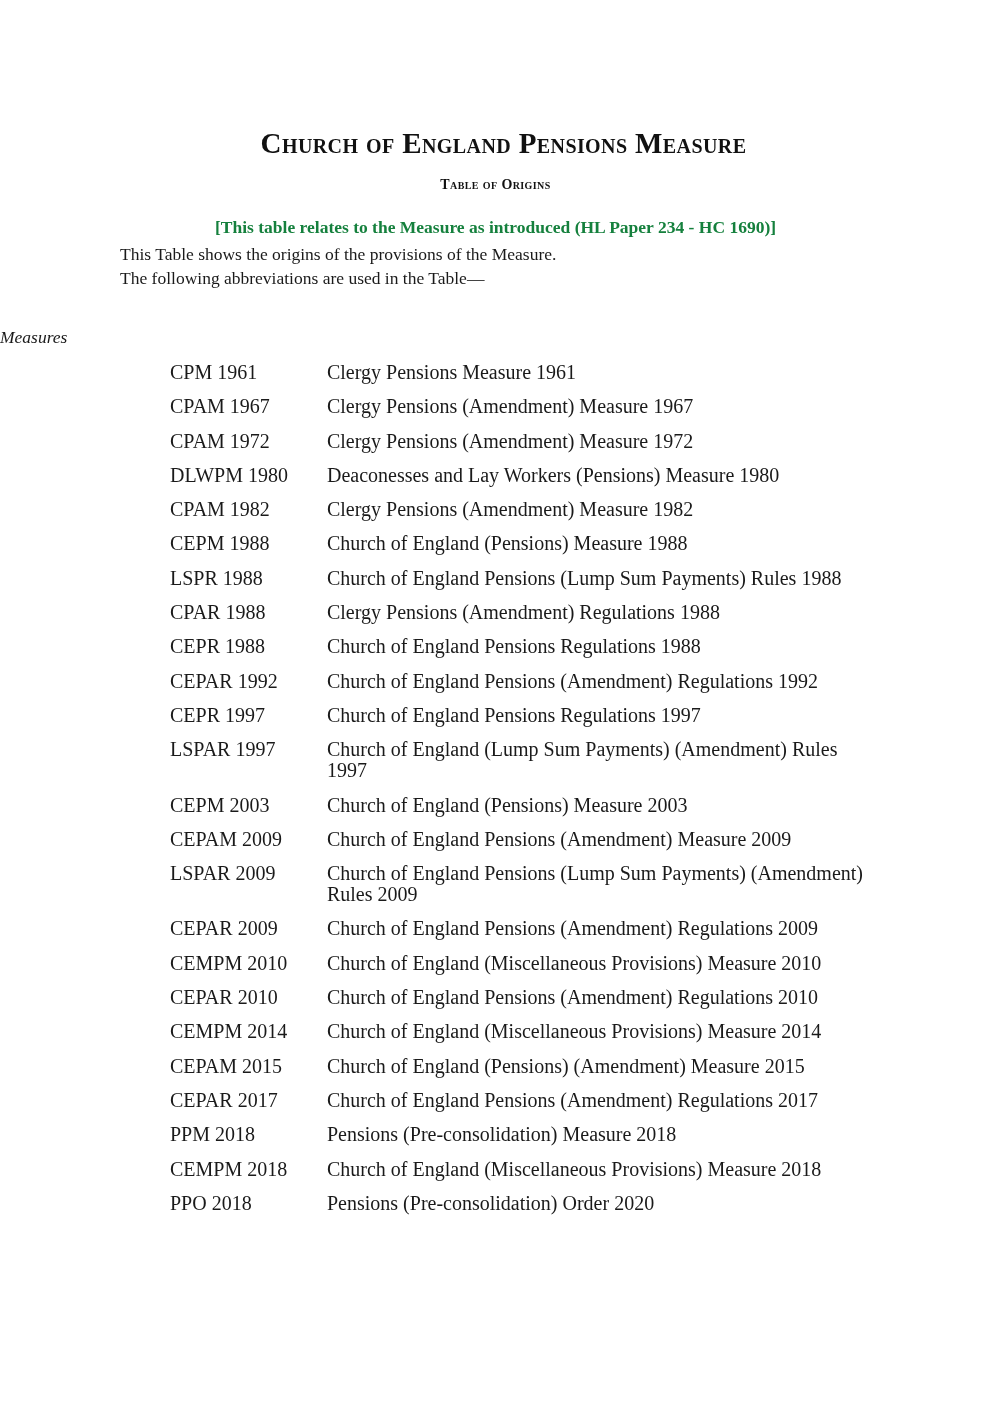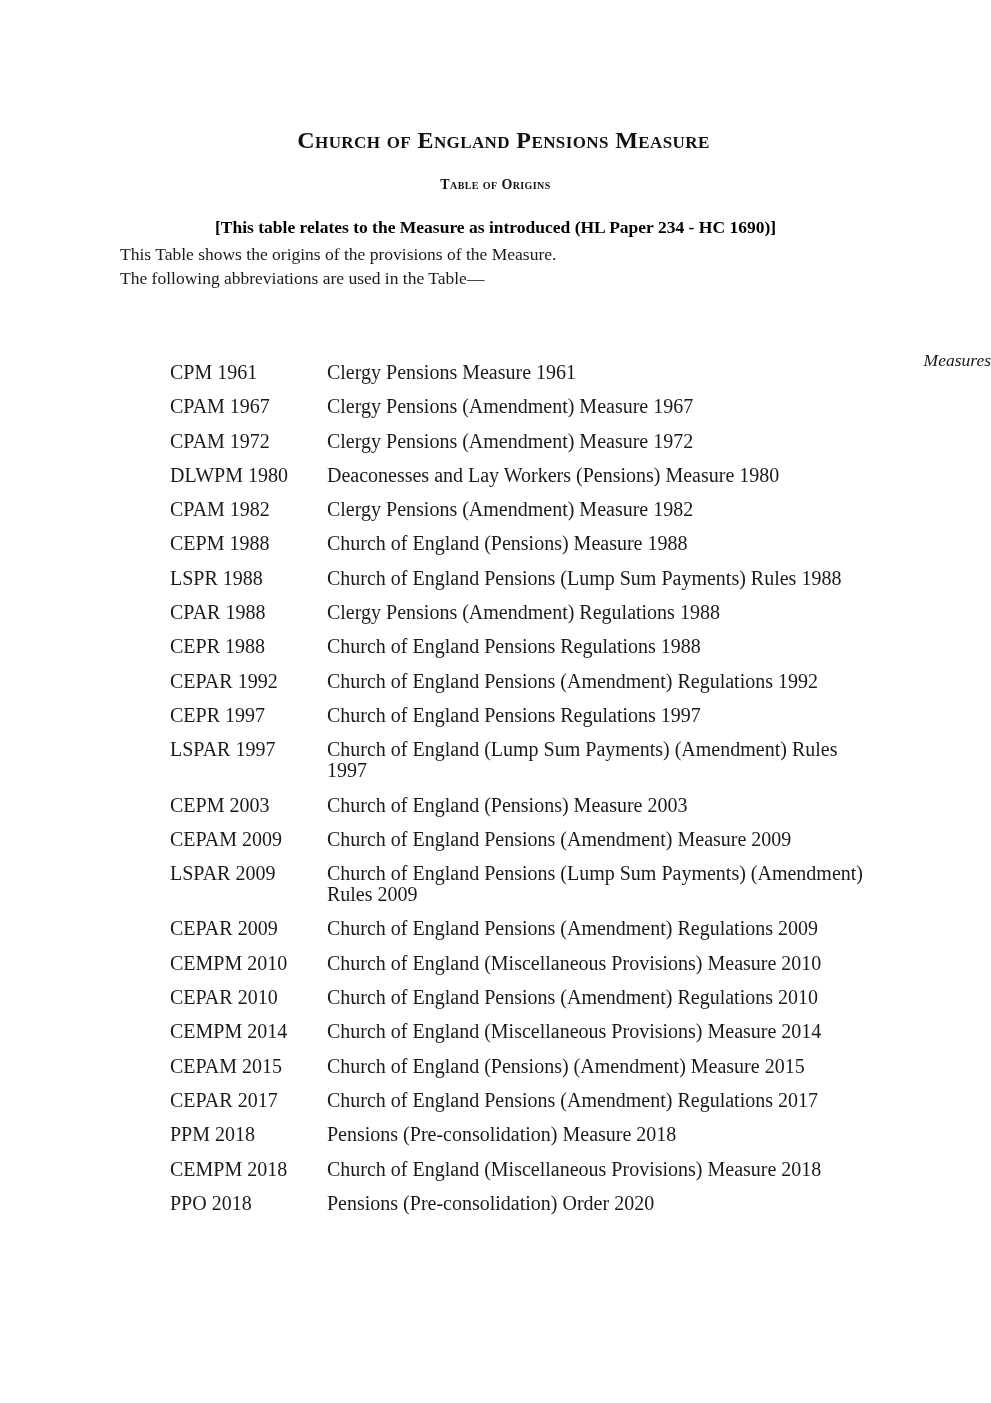--- a/index.html
+++ b/index.html
@@ -31,42 +31,42 @@
     font-weight: bold;
     font-variant: small-caps;
     letter-spacing: 0.4px;
     color: #111111;
   }
   .doc-title {
     position: absolute;
     left: 0;
     right: 0;
     top: 110px;
-    font-size: 24px;
+    font-size: 29px;
     line-height: 28px;
     margin-left: 16px;
   }
   .doc-subtitle {
     position: absolute;
     left: 0;
     right: 0;
     top: 160px;
     font-size: 14px;
     line-height: 26px;
   }
   .doc-note {
     position: absolute;
     left: 0;
     right: 0;
     top: 198px;
     text-align: center;
     font-weight: bold;
     font-size: 17.5px;
     line-height: 22px;
-    color: #000000;
+    color: #15803d;
   }
 
   
   .intro {
     position: absolute;
     left: 120px;
     top: 243px;
     width: 760px;
     font-size: 17.5px;
     line-height: 23.5px;
@@ -75,25 +75,24 @@
     display: block;
     white-space: pre;
   }
 
   
   .section-label {
     position: absolute;
     left: 0;
     right: 0;
     top: 326px;
-    text-align: right;
+    text-align: left;
     font-style: italic;
     font-size: 17.5px;
     line-height: 22px;
-    margin-top: 23px;
   }
 
   
   .abbrev-table {
     position: absolute;
     left: 170px;
     top: 362px;
     width: 700px;
     border-collapse: collapse;
   }

